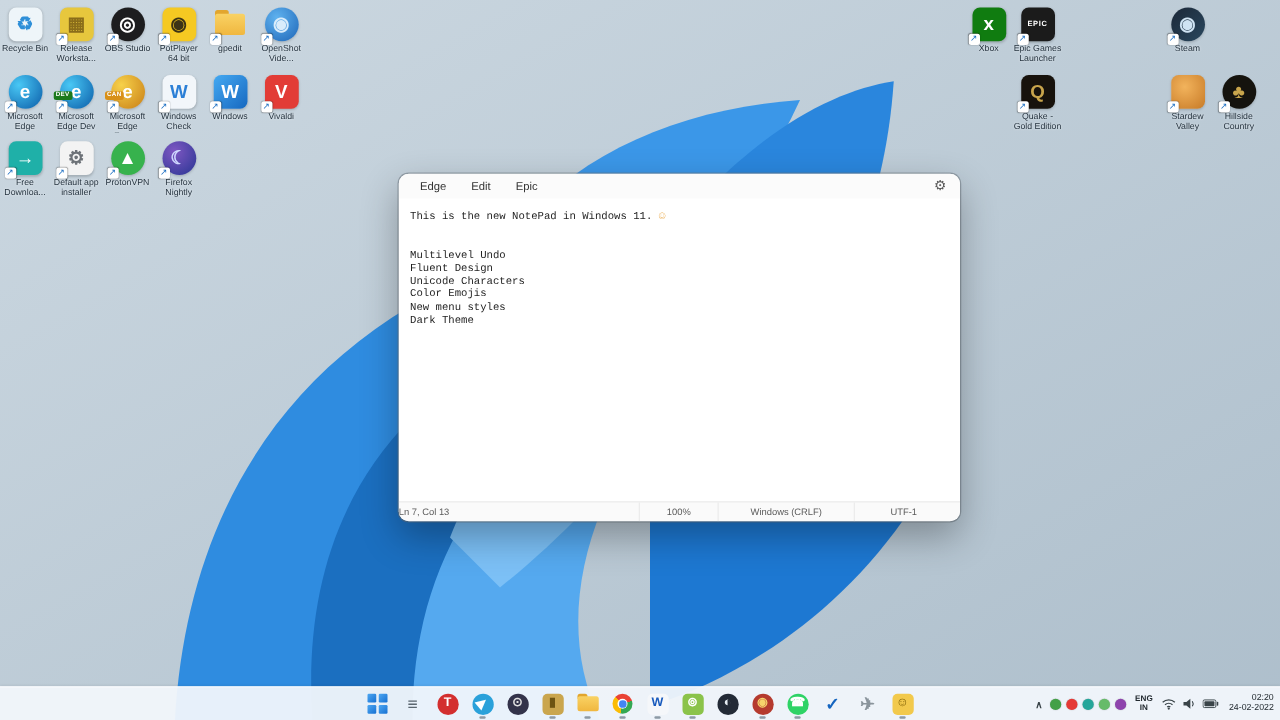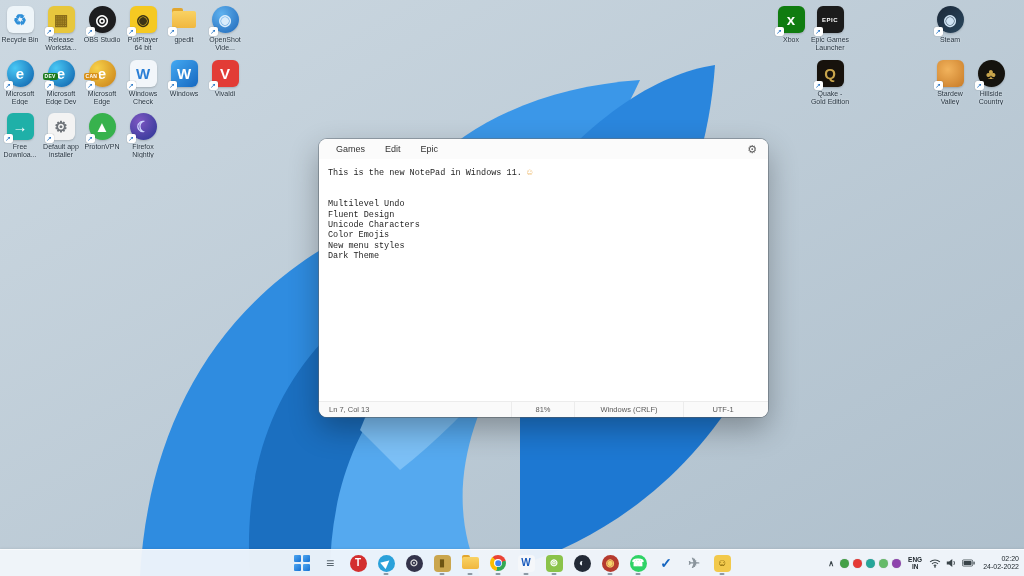--- a/index.html
+++ b/index.html
@@ -88,21 +88,21 @@
   .np-title{font-size:8.5px;color:#3a3a3a;}
   .np-controls{margin-left:auto;display:flex;height:100%;}
   .np-ctl{width:38px;height:100%;display:flex;align-items:center;justify-content:center;font-size:9px;color:#444;}
   .np-menubar{height:20px;background:#fbfbfb;display:flex;align-items:center;padding-left:7px;flex:none;}
   .np-menu{font-size:9px;color:#333;padding:3px 10px;border-radius:4px;}
   .np-gear{margin-left:auto;margin-right:11px;font-size:11px;color:#5a5a5a;line-height:1;}
   .np-text{flex:1;background:#fff;padding:9px 0 0 9px;font-family:Liberation Mono, monospace;font-size:8.5px;line-height:10.4px;color:#1f1f1f;white-space:pre;}
   .np-line{min-height:10.4px;}
   .emoji{color:#e8a33d;font-size:9px;}
   .np-status{height:15px;border-top:1px solid #ececec;background:#fafafa;display:flex;align-items:center;font-size:7.5px;color:#5a5a5a;flex:none;}
-  .st-pos{padding-left:10px;}
+  .st-pos{}
   .st-spacer{flex:1;}
   .st-cell{border-left:1px solid #ececec;height:100%;display:flex;align-items:center;justify-content:center;}
   .st-zoom{width:62px;}
   .st-eol{width:108px;}
   .st-enc{width:78px;margin-right:6px;}
 </style>
 </head>
 <body>
 
 <svg id="wallpaper" width="1024" height="576" viewBox="0 0 1024 576">
@@ -279,30 +279,30 @@
       <span class="dicon-img circle" style="background: rgb(21, 19, 14);">
         <span class="glyph" style="color: rgb(201, 165, 76);">♣</span>
         <span class="sc-badge">↗</span>
       </span>
       <div class="dicon-label">Hillside Country</div>
     </div>
   </div>
 
 <div id="notepad">
   <div class="np-menubar">
-    <span class="np-menu">Games</span>
+    <span class="np-menu">Edge</span>
     <span class="np-menu">Edit</span>
     <span class="np-menu">Epic</span>
     <span class="np-gear">⚙</span>
   </div>
   <div class="np-text" id="np-lines"><div class="np-line">This is the new NotePad in Windows 11. <span class="emoji">☺</span></div><div class="np-line">&nbsp;</div><div class="np-line">&nbsp;</div><div class="np-line">Multilevel Undo</div><div class="np-line">Fluent Design</div><div class="np-line">Unicode Characters</div><div class="np-line">Color Emojis</div><div class="np-line">New menu styles</div><div class="np-line">Dark Theme</div></div>
   <div class="np-status">
     <span class="st-pos">Ln 7, Col 13</span>
     <span class="st-spacer"></span>
-    <span class="st-cell st-zoom">81%</span>
+    <span class="st-cell st-zoom">100%</span>
     <span class="st-cell st-eol">Windows (CRLF)</span>
     <span class="st-cell st-enc">UTF-1</span>
   </div>
 </div>
 
 <div id="taskbar">
   <div id="tb-center">
       <div class="tb-icon">
         <span class="tb-glyph bare">
           <span class="win-grid">

